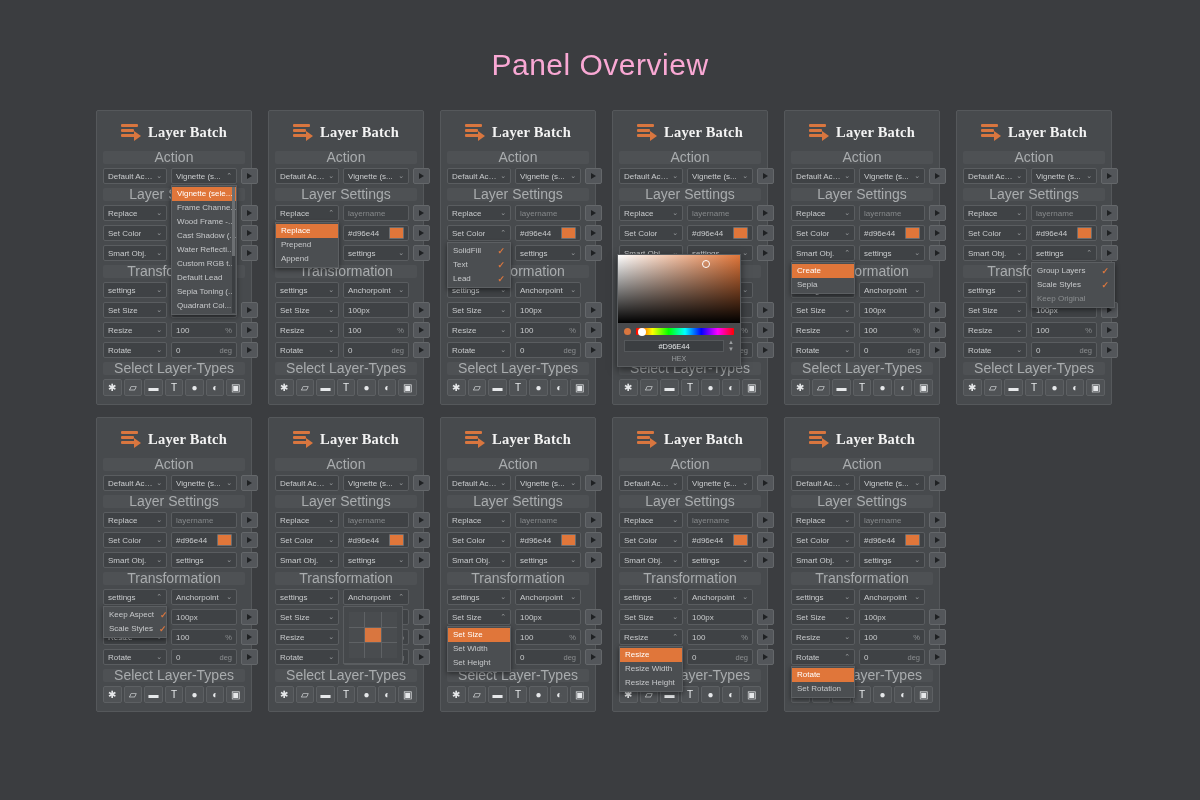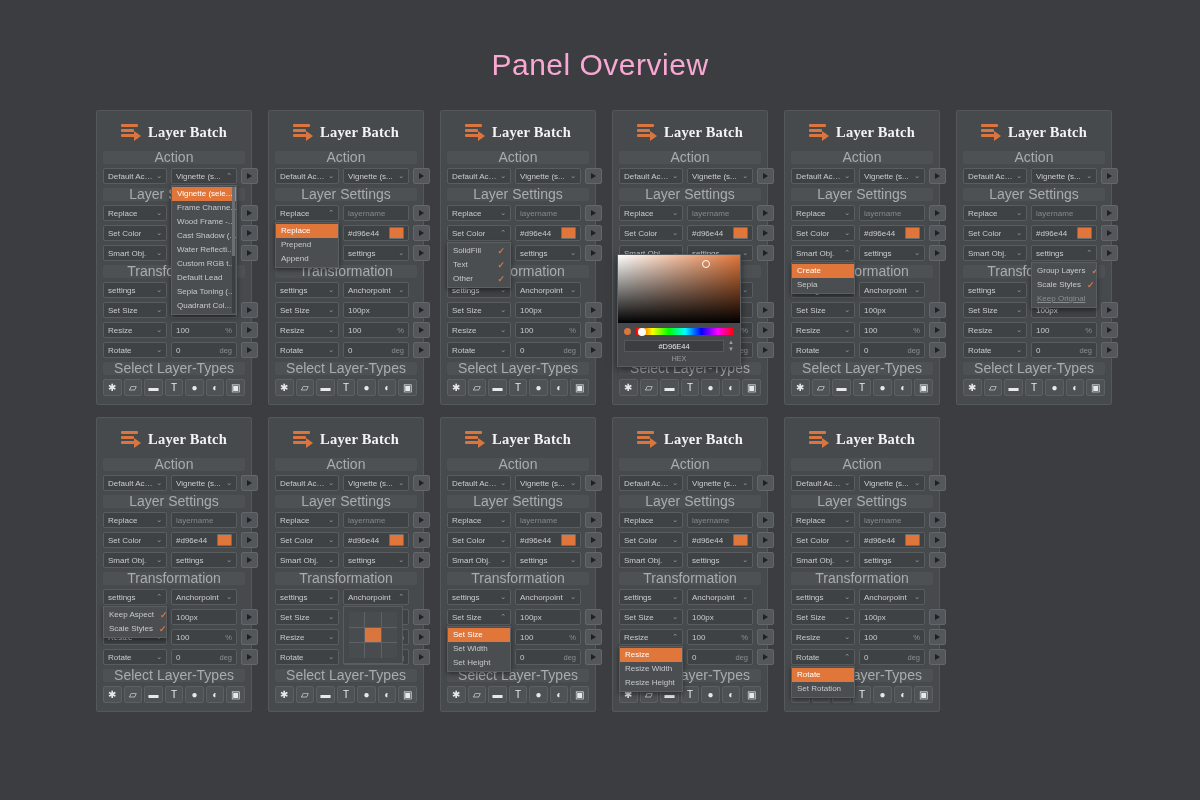--- a/index.html
+++ b/index.html
@@ -132,21 +132,21 @@
     box-shadow: 0 2px 5px rgba(0,0,0,.45);
   }
   .dd-item {
     font-size: 8px; color: #c7c9cb;
     height: 14px; line-height: 14px;
     padding: 0 5px;
     white-space: nowrap; overflow: hidden; text-overflow: ellipsis;
     display: flex; align-items: center;
   }
   .dd-item.sel { background: #e0763a; color: #fff; }
-  .dd-item.dim { color: #8b8e90; text-decoration: underline; }
+  .dd-item.dim { color: #8b8e90; }
   .dd-item .chk { margin-left: auto; color: #d9763f; font-size: 9px; font-weight: bold; padding-left: 6px; }
   .dd-scroll { position: absolute; right: 1px; top: 1px; bottom: 1px; width: 3px; background: #3b3e41; }
   .dd-scroll i { position: absolute; top: 0; left: 0; width: 3px; height: 55%; background: #6c6f72; display: block; }
 
   
   .anchor-pop {
     position: absolute;
     background: #45484b;
     border: 1px solid #5a5d60;
     padding: 5px;
@@ -544,21 +544,21 @@
           <div class="dd" style="left: 0px; top: 17px; width: 64px;">
             <div class="dd-item">
               <span>SolidFill</span>
               <span class="chk">✓</span>
             </div>
             <div class="dd-item">
               <span>Text</span>
               <span class="chk">✓</span>
             </div>
             <div class="dd-item">
-              <span>Other</span>
+              <span>Lead</span>
               <span class="chk">✓</span>
             </div>
           </div>
         </div>
         <div class="ctl-row">
           <div class="select w-left">
             <span class="cv">Smart Obj.</span>
             <span class="car">⌄</span>
           </div>
           <div class="select w-right">
@@ -960,21 +960,21 @@
         <div class="ctl-row">
           <div class="select w-left">
             <span class="cv">Smart Obj.</span>
             <span class="car">⌄</span>
           </div>
           <div class="select w-right">
             <span class="cv">settings</span>
             <span class="car">⌃</span>
           </div>
           <div class="playbtn"></div>
-          <div class="dd" style="left: 68px; top: 17px; width: 66px;">
+          <div class="dd" style="left: 68px; top: 17px; width: 84px;">
             <div class="dd-item">
               <span>Group Layers</span>
               <span class="chk">✓</span>
             </div>
             <div class="dd-item">
               <span>Scale Styles</span>
               <span class="chk">✓</span>
             </div>
             <div class="dd-item dim">
               <span>Keep Original</span>

